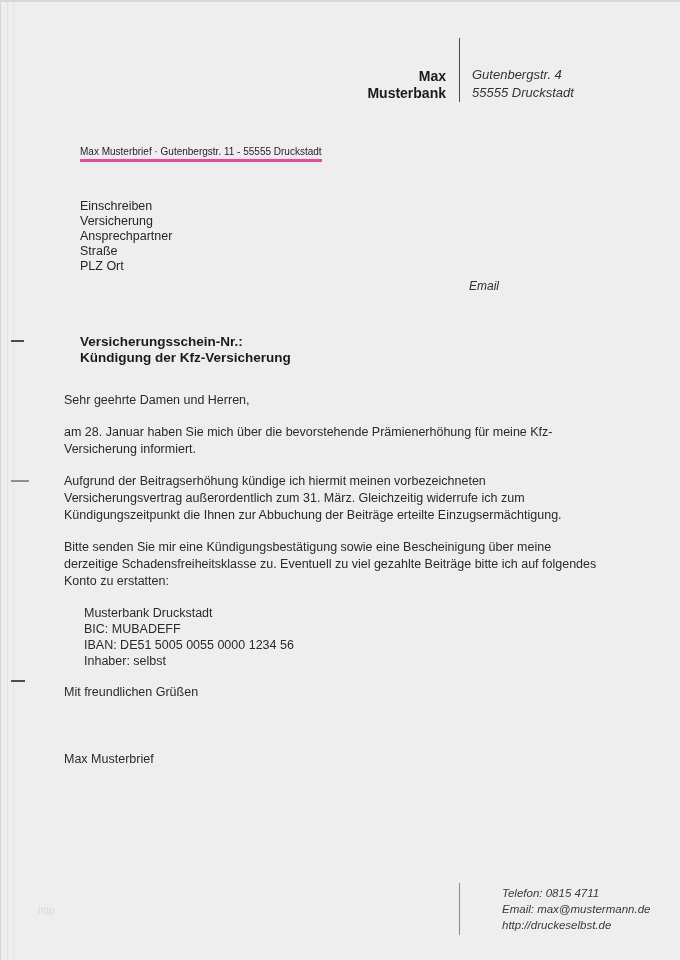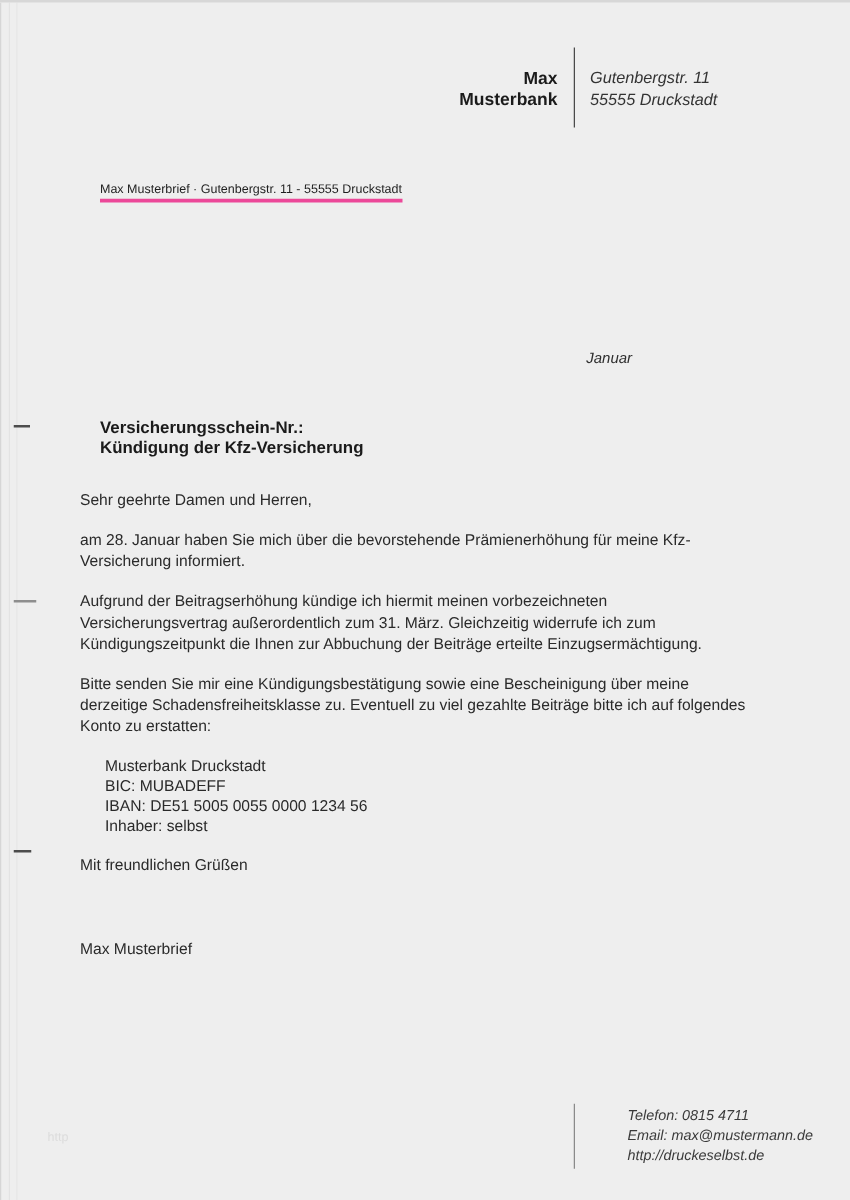--- a/index.html
+++ b/index.html
@@ -19,21 +19,21 @@
   .edge-2{left:7px;background:rgba(0,0,0,0.045);}
   .edge-3{left:13px;background:rgba(0,0,0,0.03);}
 
   
   .foldmark{position:absolute;height:2px;background:#4d4d4d;}
   .fm1{left:11px;top:338px;width:13px;}
   .fm2{left:11px;top:478px;width:18px;height:2px;background:#8e8e8e;}
   .fm3{left:11px;top:678px;width:14px;}
 
   
-  .letterhead{position:absolute;top:36px;left:320px;display:flex;align-items:center;}
+  .letterhead{position:absolute;top:36px;left:320px;display:flex;align-items:flex-end;}
   .lh-name{width:126px;text-align:right;font-weight:700;font-size:14px;line-height:17px;color:#1b1b1b;padding-top:2px;}
   .lh-divider{width:1px;height:64px;background:#4a4a4a;margin:0 12px 0 13px;}
   .lh-address{font-style:italic;font-size:13px;line-height:18px;color:#333;padding-top:2px;}
 
   
   .sender-line{
     position:absolute;left:80px;top:144px;
     font-size:10px;color:#1f1f1f;
     border-bottom:3px solid #ec4899;padding-bottom:2px;
     white-space:nowrap;
@@ -71,29 +71,36 @@
   <div class="foldmark fm2"></div>
   <div class="foldmark fm3"></div>
 
   <header class="letterhead">
     <div class="lh-name">
       <div>Max</div>
       <div>Musterbank</div>
     </div>
     <div class="lh-divider"></div>
     <div class="lh-address">
-      <div>Gutenbergstr. 11</div>
+      <div>Gutenbergstr. 4</div>
       <div>55555 Druckstadt</div>
     </div>
   </header>
 
   <div class="sender-line">Max Musterbrief · Gutenbergstr. 11 - 55555 Druckstadt</div>
 
+  <div class="recipient">
+    <div>Einschreiben</div>
+    <div>Versicherung</div>
+    <div>Ansprechpartner</div>
+    <div>Straße</div>
+    <div>PLZ Ort</div>
+  </div>
 
-  <div class="datum">Januar</div>
+  <div class="datum">Email</div>
 
   <div class="subject">
     <div>Versicherungsschein-Nr.:</div>
     <div>Kündigung der Kfz-Versicherung</div>
   </div>
 
   <div class="body">
     <p class="salutation">Sehr geehrte Damen und Herren,</p>
     <p>am 28. Januar haben Sie mich über die bevorstehende Prämienerhöhung für meine Kfz-Versicherung informiert.</p>
     <p>Aufgrund der Beitragserhöhung kündige ich hiermit meinen vorbezeichneten Versicherungsvertrag außerordentlich zum 31. März. Gleichzeitig widerrufe ich zum Kündigungszeitpunkt die Ihnen zur Abbuchung der Beiträge erteilte Einzugsermächtigung.</p>

